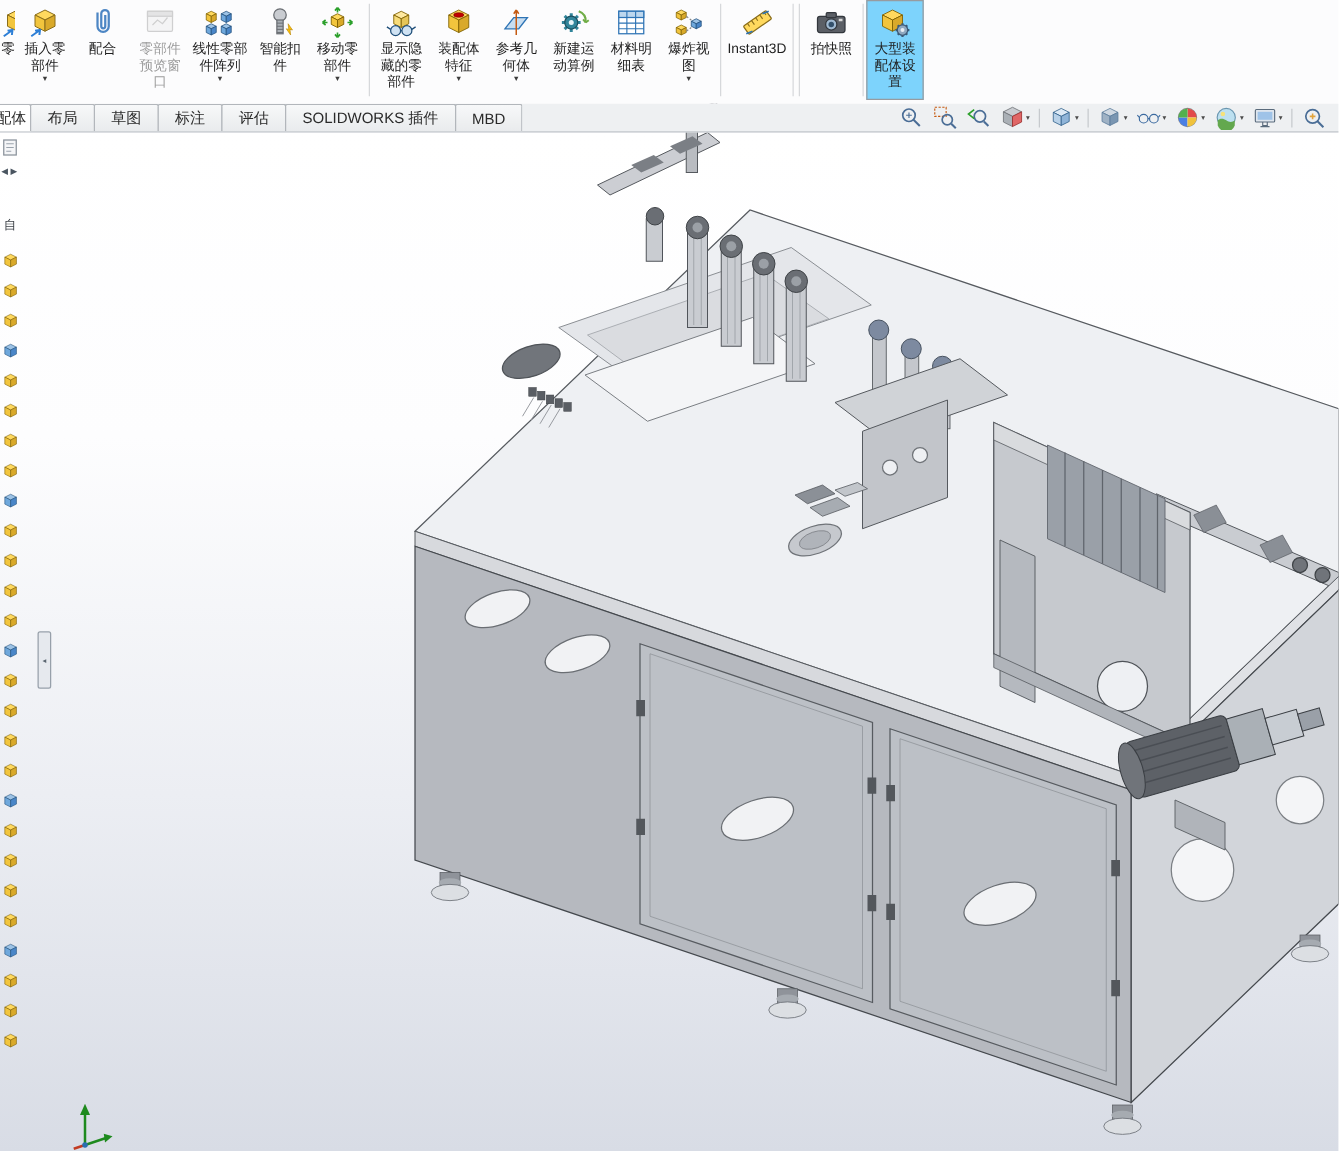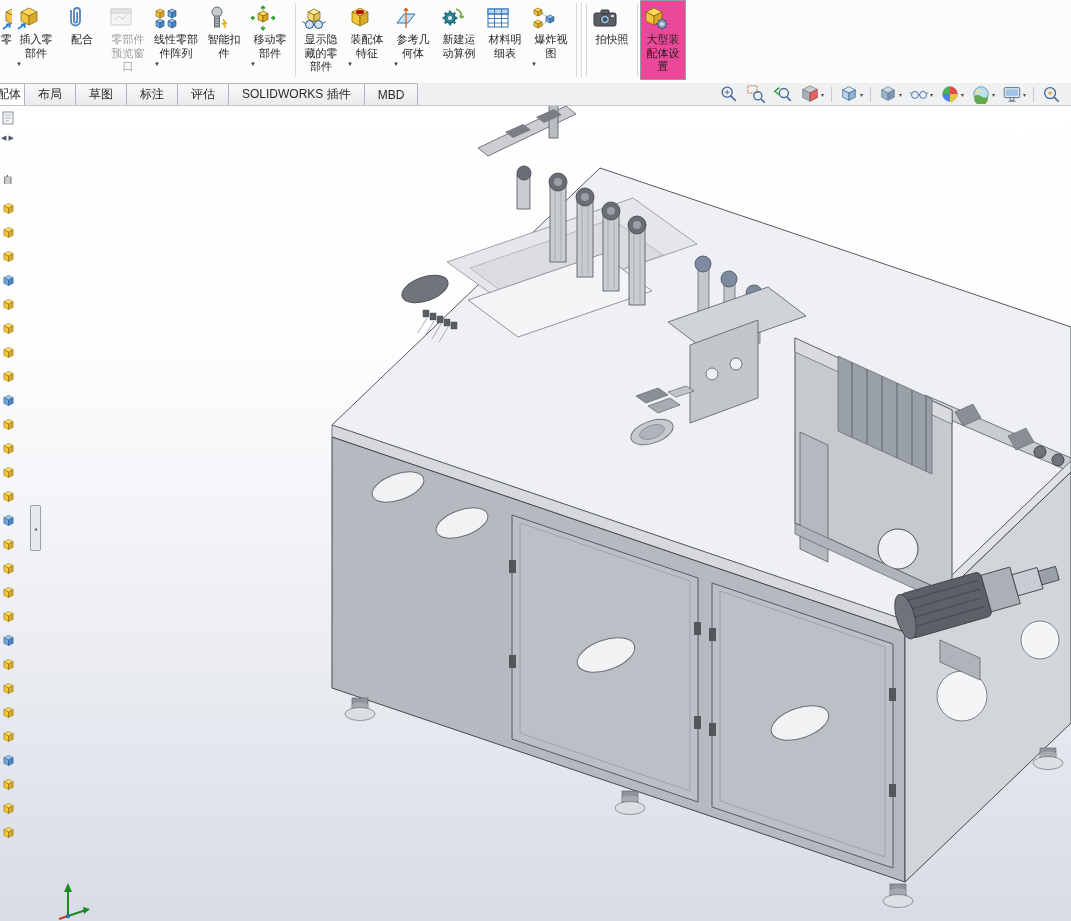--- a/index.html
+++ b/index.html
@@ -7,24 +7,24 @@
        font-family:"Liberation Sans","DejaVu Sans",sans-serif;-webkit-font-smoothing:antialiased;}
 
   
   .canvas{position:absolute;left:0;top:105px;right:0;bottom:0;
           background:linear-gradient(180deg,#ffffff 0%,#fdfdfe 30%,#eceef3 65%,#d8dce5 100%);}
   .modelsvg{position:absolute;left:0;top:0;width:1071px;height:921px;}
 
   
   .ribbon{position:absolute;left:0;top:0;width:100%;height:83px;background:#fcfcfd;z-index:10;}
   .ribbon-inner{display:flex;align-items:flex-start;height:83px;}
-  .rbtn{display:flex;flex-direction:column;box-sizing:border-box;
+  .rbtn{display:flex;flex-direction:column;align-items:center;box-sizing:border-box;
         height:80px;padding:4px 2px 1px;min-width:46px;cursor:pointer;border:1px solid transparent;}
   .rbtn.partial{min-width:13px;width:13px;overflow:hidden;align-items:flex-start;padding-left:0;}
-  .rbtn.active{background:#ec4899;border:1px solid #979b9f;}
+  .rbtn.active{background:#7dd3fc;border:1px solid #979b9f;}
   .rbtn.disabled{opacity:.45;filter:grayscale(1);cursor:default;}
   .ricon{width:26px;height:26px;display:block;}
   .ricon svg{width:26px;height:26px;display:block;}
   .rlabel{font-size:11px;line-height:13.5px;text-align:center;color:#1f1f1f;margin-top:2px;white-space:pre-line;}
   .rarrow{font-size:6px;color:#3c3c3c;margin-top:1px;line-height:6px;}
   .rsep{width:1px;background:#d6d8db;height:74px;margin:3px 2px 0;}
 
   
   .tabbar{position:absolute;left:0;top:83px;width:100%;height:22px;display:flex;align-items:stretch;
           background:#eef0f2;border-bottom:1px solid #c2c6cb;z-index:10;}
@@ -691,20 +691,32 @@
                 <path d="M11 17v4l-4 2v-4z" fill="#d9a92a"></path>
               </g>
               <path d="M11 8l4 3M11 20l4-3" stroke="#888" stroke-dasharray="2 1.5" fill="none"></path>
             </svg>
           </span>
           <span class="rlabel">爆炸视
 图</span>
           <span class="rarrow">▼</span>
         </div>
         <div class="rsep"></div>
+        <div class="rbtn">
+          <span class="ricon">
+            <svg viewBox="0 0 26 26">
+              <g transform="rotate(-35 13 13)">
+                <rect x="2" y="9" width="22" height="8" rx="1" fill="#ffd95e" stroke="#8a6d1a"></rect>
+                <path d="M6 9v3M10 9v4M14 9v3M18 9v4M22 9v3" stroke="#8a6d1a" stroke-width=".9"></path>
+              </g>
+              <path d="M4 22l5-2M22 4l-5 2" stroke="#2e74b5" stroke-width="1.4"></path>
+            </svg>
+          </span>
+          <span class="rlabel">Instant3D</span>
+        </div>
         <div class="rsep"></div>
         <div class="rsep"></div>
         <div class="rbtn">
           <span class="ricon">
             <svg viewBox="0 0 26 26">
               <rect x="2" y="8" width="22" height="13" rx="2" fill="#5b5f66" stroke="#33373d"></rect>
               <rect x="9" y="5" width="8" height="4" rx="1" fill="#5b5f66" stroke="#33373d"></rect>
               <circle cx="13" cy="14.5" r="4.5" fill="#9fb8d0" stroke="#33373d"></circle>
               <circle cx="13" cy="14.5" r="2.2" fill="#33506b"></circle>
               <rect x="19" y="10" width="3" height="2" fill="#d9d9d9"></rect>

